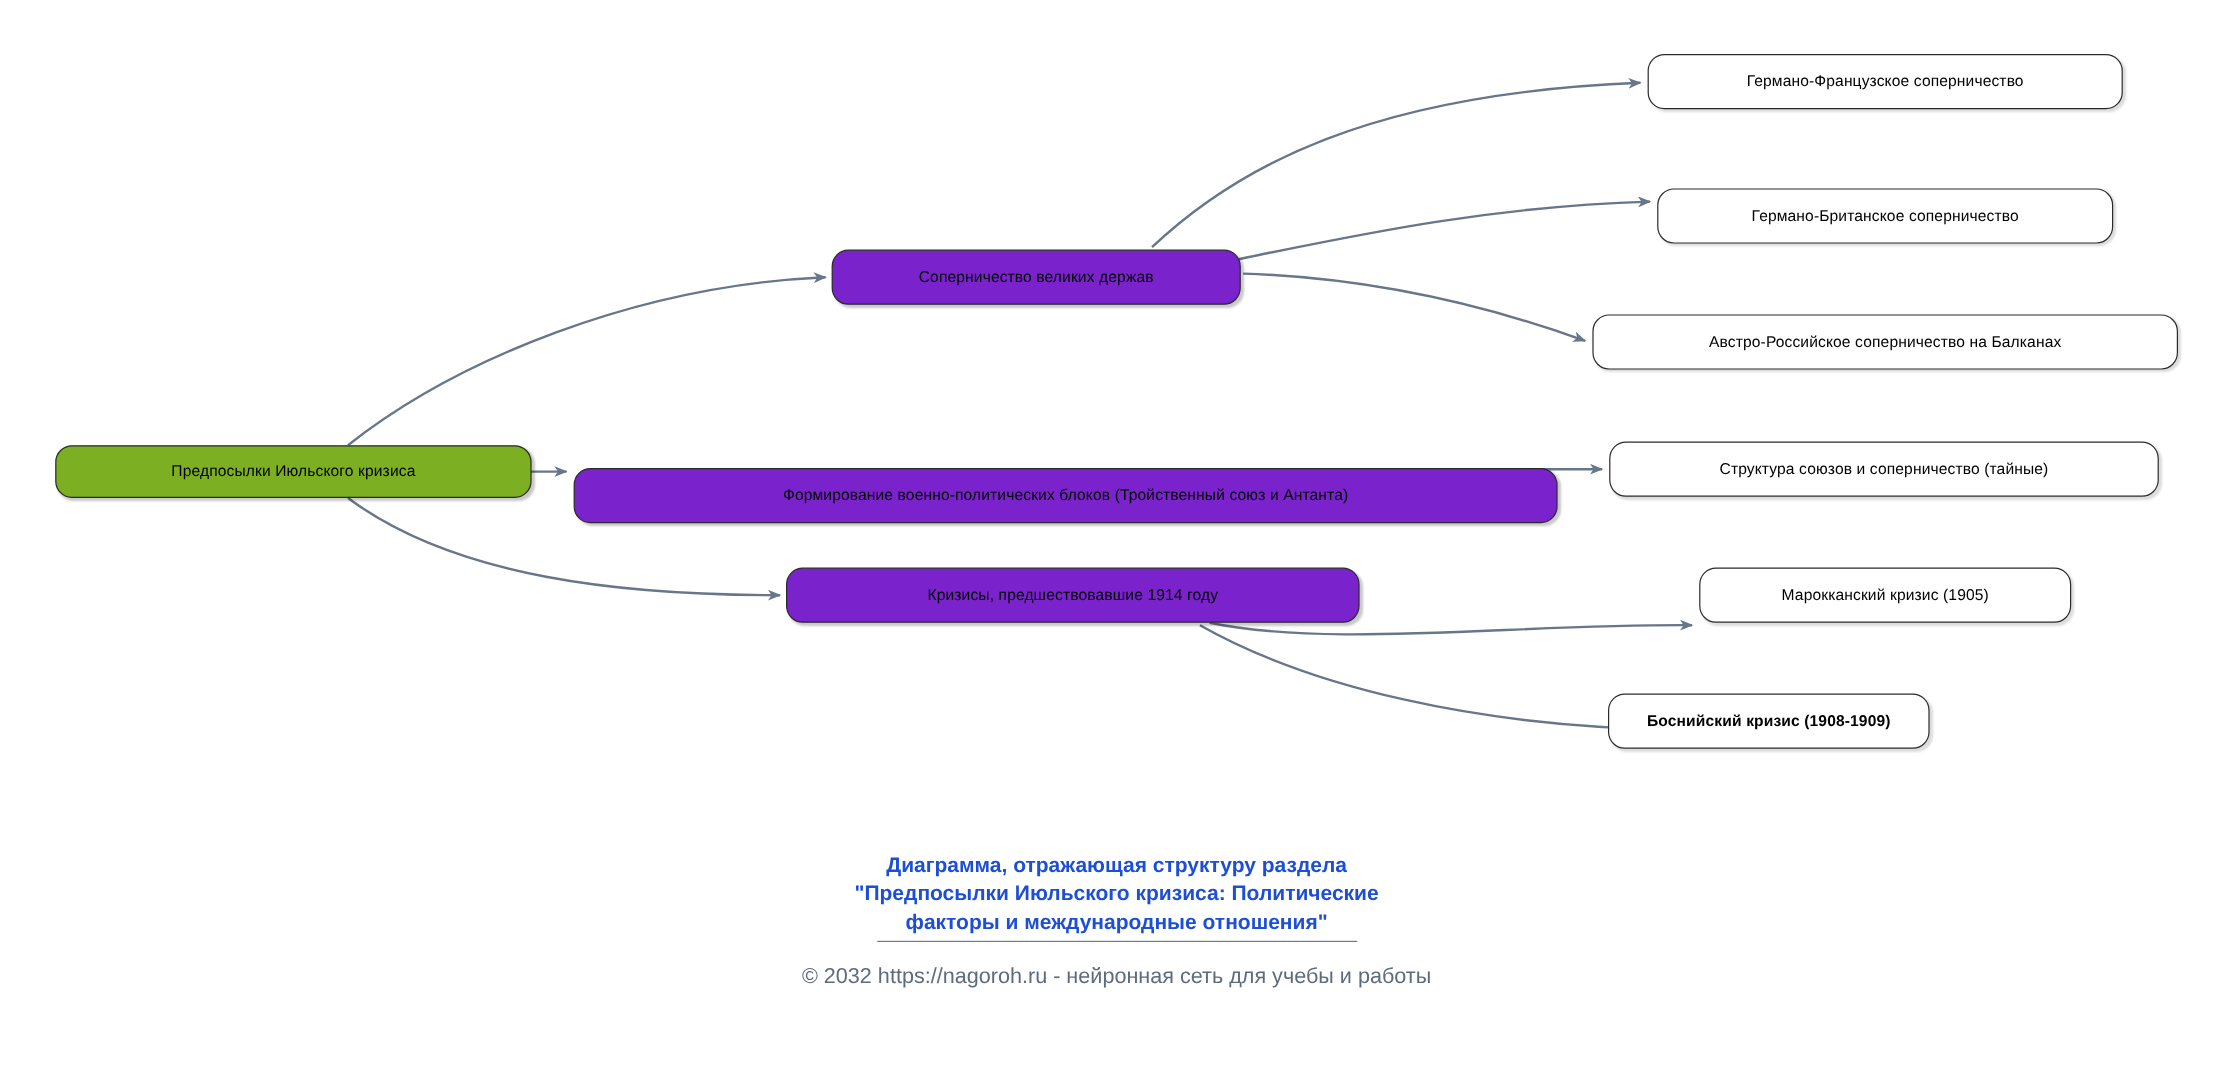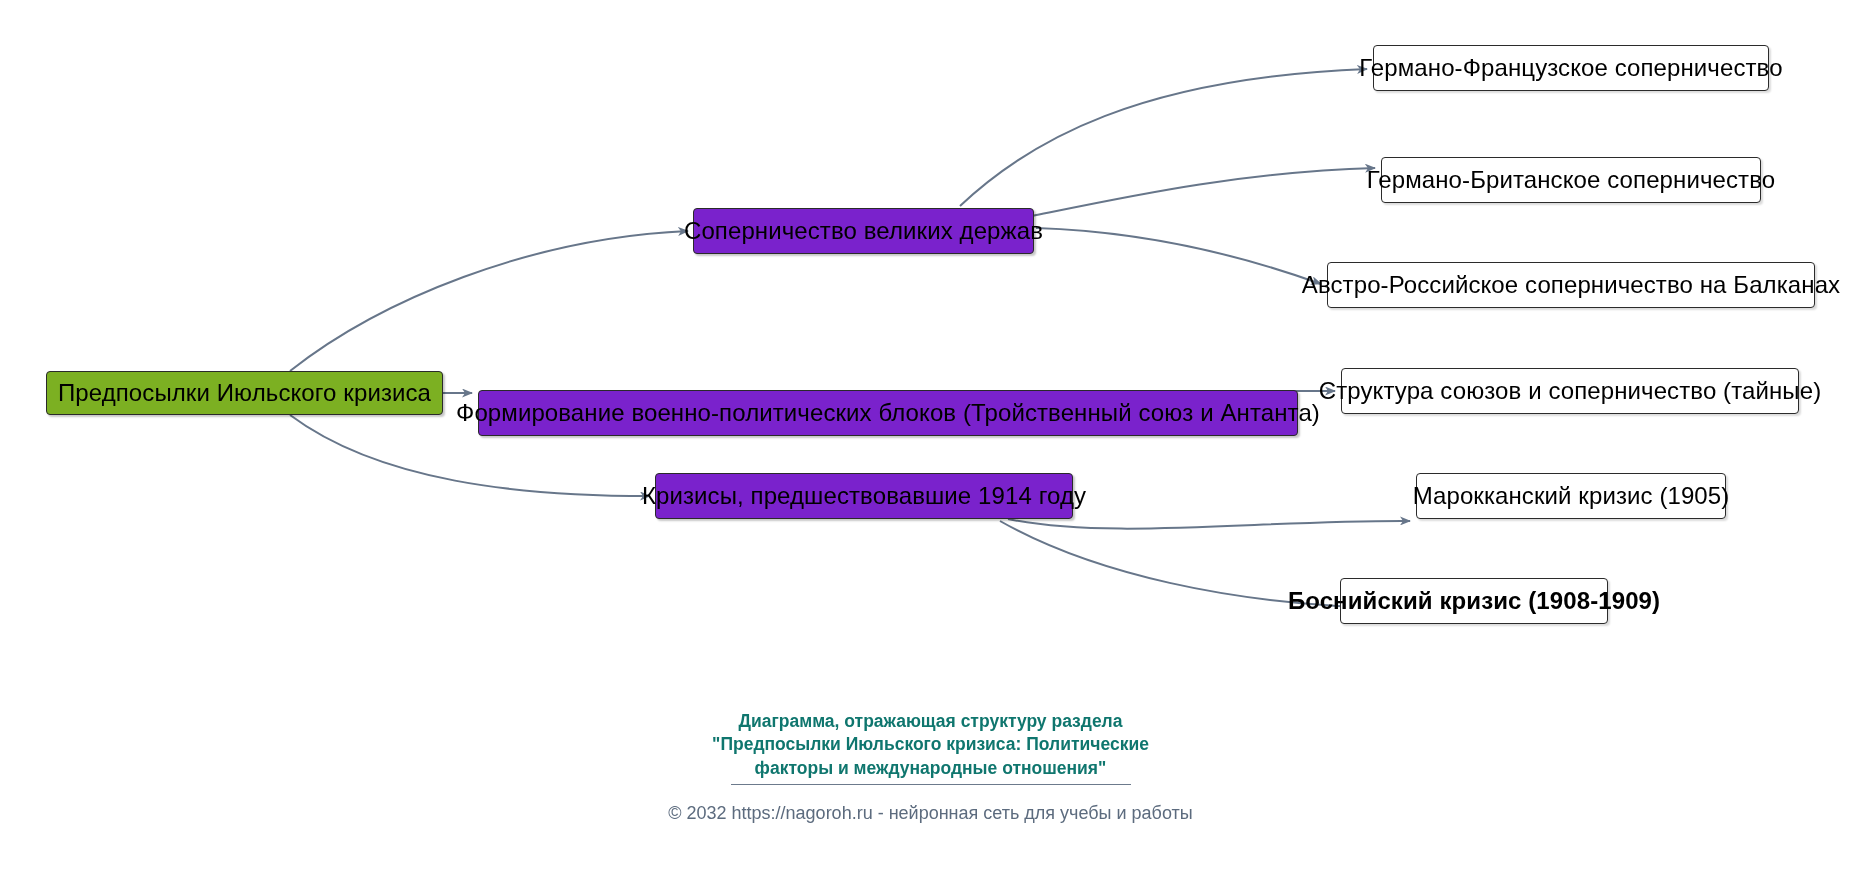--- a/index.html
+++ b/index.html
@@ -25,23 +25,23 @@
     width: 1861px;
     height: 896px;
     pointer-events: none;
   }
   .node {
     position: absolute;
     box-sizing: border-box;
     display: flex;
     align-items: center;
     justify-content: center;
-    border-radius: 4px;
+    border-radius: 14px;
     white-space: nowrap;
-    font-size: 24px;
+    font-size: 13px;
     letter-spacing: 0.1px;
     color: #000000;
     line-height: 1.1;
     padding: 16px 16px;
   }
   .node.root {
     background: #7CB022;
     border: 1.6px solid #2a2a2a;
     box-shadow: 2px 2px 2px rgba(0,0,0,0.22);
   }
@@ -54,21 +54,21 @@
     background: #ffffff;
     border: 1.9px solid #2b2b2b;
     box-shadow: 2px 2px 2px rgba(0,0,0,0.14);
   }
   .caption {
     position: absolute;
     left: 0;
     width: 1861px;
     top: 710px;
     text-align: center;
-    color: #0f766e;
+    color: #1d4ed8;
     font-weight: bold;
     font-size: 17.5px;
     line-height: 1.33;
   }
   .caption-line {
     display: block;
   }
   .caption-rule {
     position: absolute;
     left: 50%;
@@ -120,21 +120,21 @@
   </div>
 
   <div class="node branch" style="left:693px; top:208px; width:341px; height:46px;">
     <span>Соперничество великих держав</span>
   </div>
 
   <div class="node branch" style="left:478px; top:368px; width:820px; height:46px;margin-top:22px;">
     <span>Формирование военно-политических блоков (Тройственный союз и Антанта)</span>
   </div>
 
-  <div class="node branch" style="left:655px; top:473px; width:418px; height:46px;text-align:center;">
+  <div class="node branch" style="left:655px; top:473px; width:478px; height:46px;text-align:center;">
     <span>Кризисы, предшествовавшие 1914 году</span>
   </div>
 
   <div class="node leaf" style="left:1373px; top:45px; width:396px; height:46px;">
     <span>Германо-Французское соперничество</span>
   </div>
 
   <div class="node leaf" style="left:1381px; top:157px; width:380px; height:46px;">
     <span>Германо-Британское соперничество</span>
   </div>

